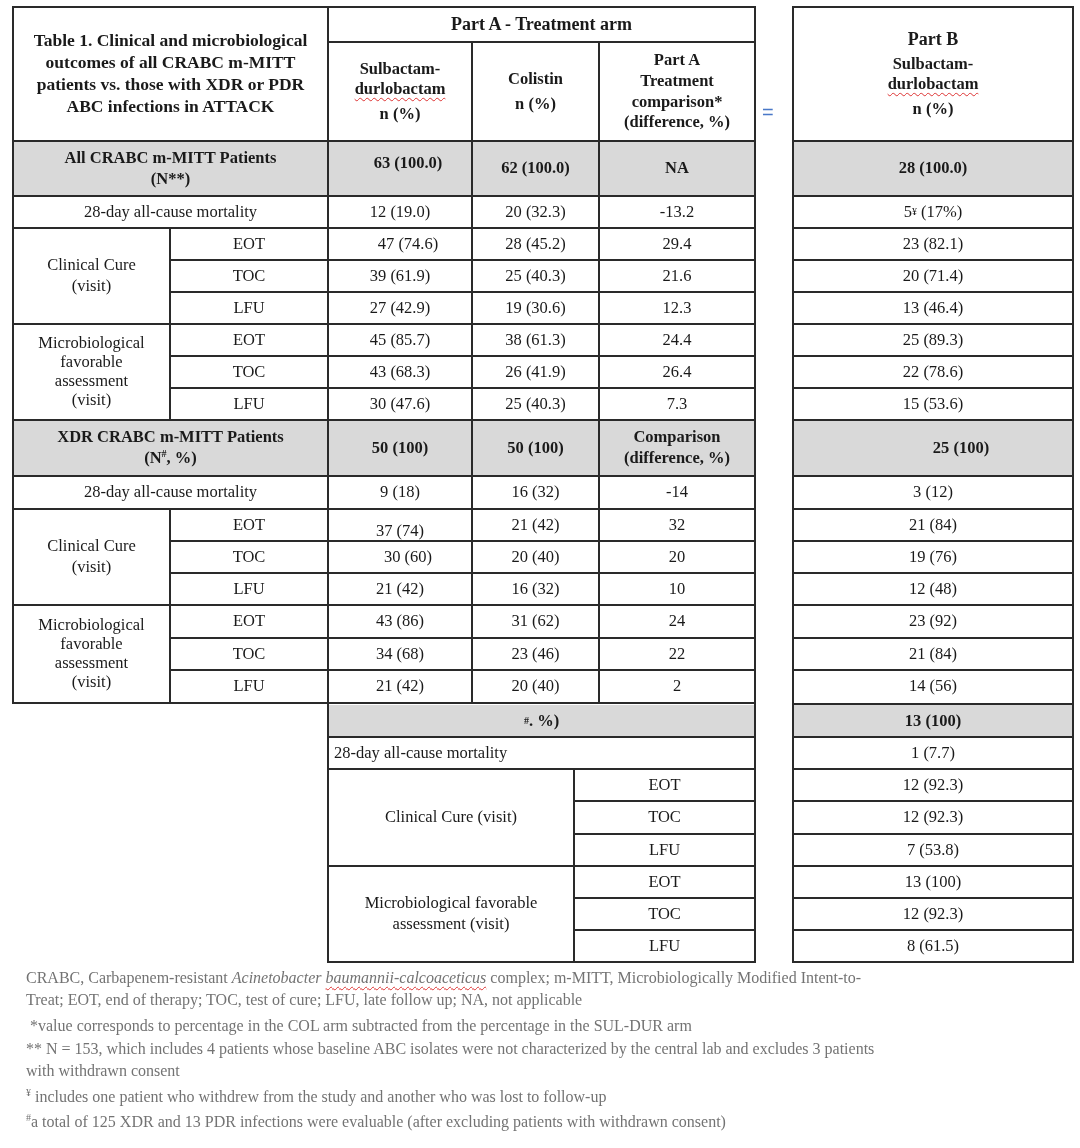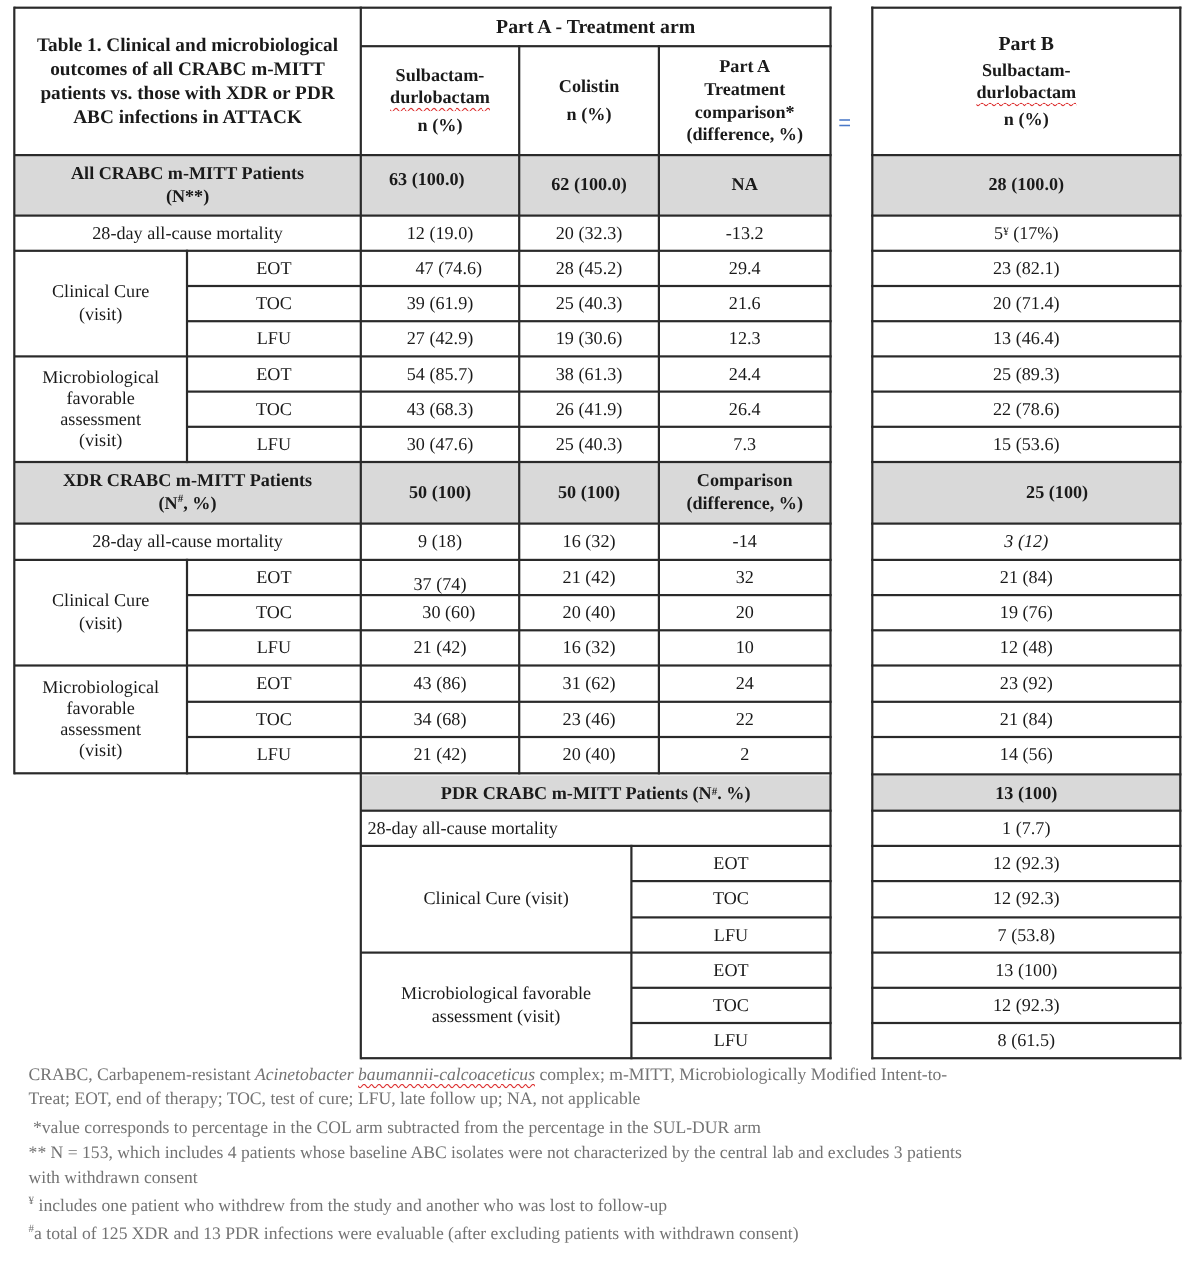--- a/index.html
+++ b/index.html
@@ -52,21 +52,21 @@
   <span style="font-size:18px;margin-bottom:3px;">Part B</span>
   <span>Sulbactam-</span>
   <span class="squiggle">durlobactam</span>
   <span style="margin-top:4px;">n (%)</span>
 </div>
 
 <div class="cell b" style="left:13px;top:141px;width:315px;height:55px;flex-direction:column;">
   <span>All CRABC m-MITT Patients</span>
   <span>(N**)</span>
 </div>
-<div class="cell b" style="left:316px;top:141px;width:144px;height:44px;">63 (100.0)</div>
+<div class="cell b" style="left:336px;top:141px;width:144px;height:44px;">63 (100.0)</div>
 <div class="cell b" style="left:472px;top:141px;width:127px;height:55px;">62 (100.0)</div>
 <div class="cell b" style="left:599px;top:141px;width:156px;height:55px;">NA</div>
 <div class="cell b" style="left:793px;top:141px;width:280px;height:55px;">28 (100.0)</div>
 
 <div class="cell" style="left:13px;top:196px;width:315px;height:32px;">28-day all-cause mortality</div>
 <div class="cell" style="left:328px;top:196px;width:144px;height:32px;">12 (19.0)</div>
 <div class="cell" style="left:472px;top:196px;width:127px;height:32px;">20 (32.3)</div>
 <div class="cell" style="left:599px;top:196px;width:156px;height:32px;">-13.2</div>
 <div class="cell" style="left:793px;top:196px;width:280px;height:32px;">
   <span>5</span>
@@ -96,21 +96,21 @@
 <div class="cell" style="left:599px;top:292px;width:156px;height:32px;">12.3</div>
 <div class="cell" style="left:793px;top:292px;width:280px;height:32px;">13 (46.4)</div>
 
 <div class="cell" style="left:13px;top:324px;width:157px;height:96px;flex-direction:column;line-height:1.15;">
   <span>Microbiological</span>
   <span>favorable</span>
   <span>assessment</span>
   <span>(visit)</span>
 </div>
 <div class="cell" style="left:170px;top:324px;width:158px;height:32px;">EOT</div>
-<div class="cell" style="left:328px;top:324px;width:144px;height:32px;">54 (85.7)</div>
+<div class="cell" style="left:328px;top:324px;width:144px;height:32px;">45 (85.7)</div>
 <div class="cell" style="left:472px;top:324px;width:127px;height:32px;">38 (61.3)</div>
 <div class="cell" style="left:599px;top:324px;width:156px;height:32px;">24.4</div>
 <div class="cell" style="left:793px;top:324px;width:280px;height:32px;">25 (89.3)</div>
 
 <div class="cell" style="left:170px;top:356px;width:158px;height:32px;">TOC</div>
 <div class="cell" style="left:328px;top:356px;width:144px;height:32px;">43 (68.3)</div>
 <div class="cell" style="left:472px;top:356px;width:127px;height:32px;">26 (41.9)</div>
 <div class="cell" style="left:599px;top:356px;width:156px;height:32px;">26.4</div>
 <div class="cell" style="left:793px;top:356px;width:280px;height:32px;">22 (78.6)</div>
 
@@ -129,21 +129,21 @@
 <div class="cell b" style="left:599px;top:420px;width:156px;height:56px;flex-direction:column;">
   <span>Comparison</span>
   <span>(difference, %)</span>
 </div>
 <div class="cell b" style="left:793px;top:420px;width:336px;height:56px;border-radius:24px;">25 (100)</div>
 
 <div class="cell" style="left:13px;top:476px;width:315px;height:33px;">28-day all-cause mortality</div>
 <div class="cell" style="left:328px;top:476px;width:144px;height:33px;">9 (18)</div>
 <div class="cell" style="left:472px;top:476px;width:127px;height:33px;">16 (32)</div>
 <div class="cell" style="left:599px;top:476px;width:156px;height:33px;">-14</div>
-<div class="cell" style="left:793px;top:476px;width:280px;height:33px;font-style:italic;">3 (12)</div>
+<div class="cell" style="left:793px;top:476px;width:280px;height:33px;">3 (12)</div>
 
 <div class="cell" style="left:13px;top:509px;width:157px;height:96px;flex-direction:column;">
   <span>Clinical Cure</span>
   <span>(visit)</span>
 </div>
 <div class="cell" style="left:170px;top:509px;width:158px;height:32px;">EOT</div>
 <div class="cell" style="left:328px;top:509px;width:144px;height:44px;">37 (74)</div>
 <div class="cell" style="left:472px;top:509px;width:127px;height:32px;">21 (42)</div>
 <div class="cell" style="left:599px;top:509px;width:156px;height:32px;">32</div>
 <div class="cell" style="left:793px;top:509px;width:280px;height:32px;">21 (84)</div>
@@ -178,21 +178,20 @@
 <div class="cell" style="left:599px;top:638px;width:156px;height:32px;">22</div>
 <div class="cell" style="left:793px;top:638px;width:280px;height:32px;">21 (84)</div>
 
 <div class="cell" style="left:170px;top:670px;width:158px;height:33px;">LFU</div>
 <div class="cell" style="left:328px;top:670px;width:144px;height:33px;">21 (42)</div>
 <div class="cell" style="left:472px;top:670px;width:127px;height:33px;">20 (40)</div>
 <div class="cell" style="left:599px;top:670px;width:156px;height:33px;">2</div>
 <div class="cell" style="left:793px;top:670px;width:280px;height:33px;">14 (56)</div>
 
 <div class="cell b" style="left:328px;top:705px;width:427px;height:32px;">
-  <span>PDR CRABC m-MITT Patients (N</span>
     <sup>#</sup>
     <span>. %)</span>
 </div>
 <div class="cell b" style="left:793px;top:705px;width:280px;height:32px;">13 (100)</div>
 
 <div class="cell left-align" style="left:328px;top:737px;width:427px;height:32px;padding-left:6px;">28-day all-cause mortality</div>
 <div class="cell" style="left:793px;top:737px;width:280px;height:32px;">1 (7.7)</div>
 
 <div class="cell" style="left:328px;top:769px;width:246px;height:97px;">Clinical Cure (visit)</div>
 <div class="cell" style="left:574px;top:769px;width:181px;height:32px;">EOT</div>

